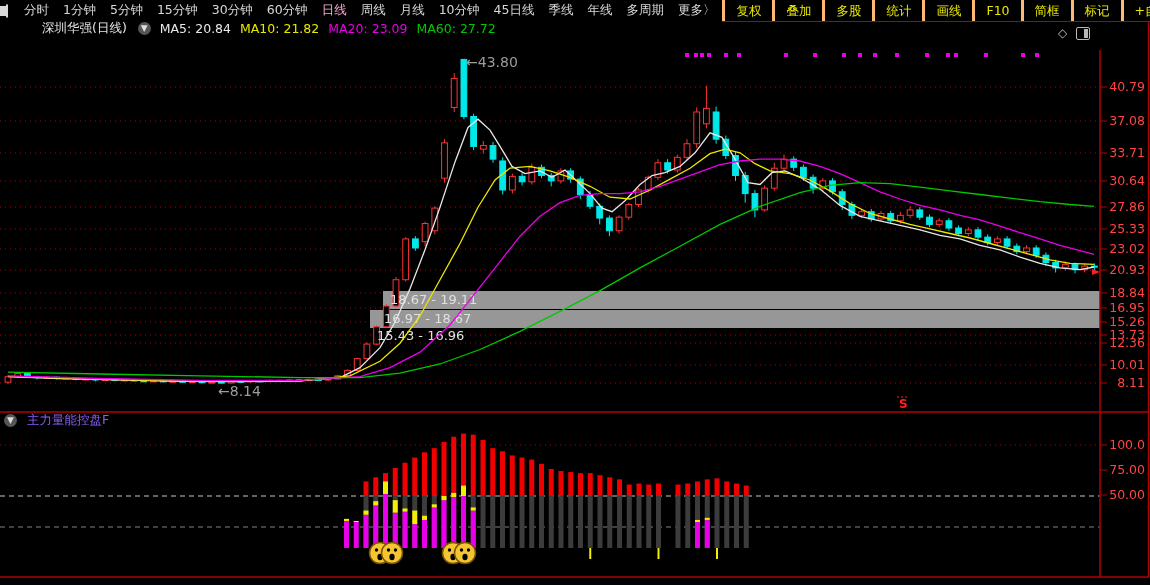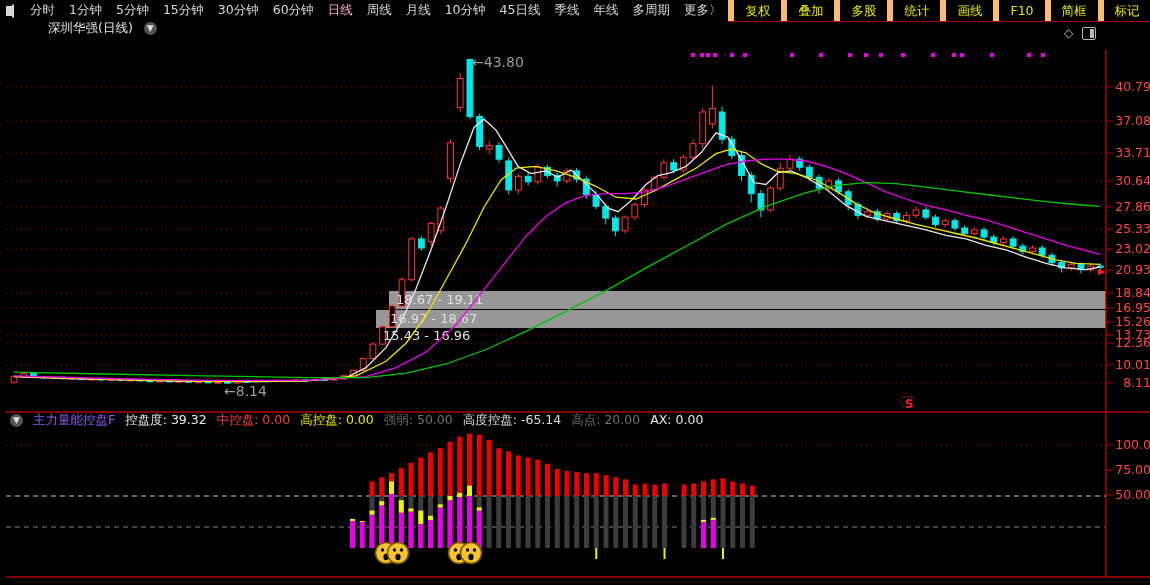--- a/index.html
+++ b/index.html
@@ -1,26 +1,26 @@
 <!DOCTYPE html>
 <html><head>
 <meta charset="utf-8">
 <style>
   html,body{margin:0;padding:0;background:#000;width:1150px;height:585px;overflow:hidden;
     font-family:"DejaVu Sans","Liberation Sans",sans-serif;}
-  #app{position:relative;width:1114px;height:585px;background:#000;margin-left:6px;}
+  #app{position:relative;width:1114px;height:585px;background:#000;}
   
   #toolbar{position:absolute;left:0;top:0;width:1150px;height:21px;display:flex;align-items:center;font-size:12.5px;color:#d8d8d8;}
   #tb-icon{width:15px;height:12px;border:1.5px solid #d8d8d8;border-radius:3px;margin:0 5px 0 6px;position:relative;}
   #tb-icon:after{content:"";position:absolute;right:1px;top:1px;bottom:1px;width:6px;background:#d8d8d8;}
   #tb-sep{width:1px;height:21px;background:#c00000;margin-right:4px;}
   .tb-item{padding:0 7px;white-space:nowrap;cursor:pointer;}
   .tb-item.active{color:#f9a8d4;}
   #tb-right{margin-left:auto;display:flex;height:21px;align-items:center;border-bottom:1px solid #b40000;color:#e8e800;}
-  .tb-rt{padding:0 11px;border-left:6px solid #fdba74;height:21px;line-height:21px;white-space:nowrap;cursor:pointer;}
+  .tb-rt{padding:0 11px;border-left:3px solid #fdba74;height:21px;line-height:21px;white-space:nowrap;cursor:pointer;}
   
   #row-ma{position:absolute;left:0;top:21px;width:1150px;height:14px;display:flex;align-items:center;font-size:12.5px;padding-left:40px;}
   #row-info{position:absolute;left:0;top:35px;width:1150px;height:14px;display:flex;align-items:center;font-size:12.5px;}
   #row-ma span,#row-info span{margin-right:9px;white-space:nowrap;}
   #stock-title{color:#e8e8e8;margin-left:2px;}
   .chev{display:inline-block;width:13px;height:13px;border-radius:50%;background:#555;color:#ddd;
     font-size:9px;line-height:13px;text-align:center;margin:0 6px 0 2px;vertical-align:middle;}
   
   #sub-header{position:absolute;left:0;top:413px;width:1095px;height:14px;display:flex;align-items:center;font-size:12.5px;z-index:5;}
   #sub-header span{margin-right:10px;white-space:nowrap;}
@@ -63,40 +63,37 @@
         <span class="tb-rt">F10</span>
         <span class="tb-rt">简框</span>
         <span class="tb-rt">标记</span>
         <span class="tb-rt">+自选</span>
       </div>
   </div>
 
   <div id="row-ma">
     <span id="stock-title">深圳华强(日线)</span>
     <span class="chev">▼</span>
+    <span id="ma-values" style="display:flex;">
+        <span style="color: rgb(232, 232, 232);">MA5: 20.84</span>
+        <span style="color: rgb(232, 232, 0);">MA10: 21.82</span>
+        <span style="color: rgb(232, 0, 232);">MA20: 23.09</span>
+        <span style="color: rgb(0, 200, 0);">MA60: 27.72</span>
+      </span>
   </div>
 
 
   <div id="win-icons">
     <span>◇</span>
     <div id="win-split"></div>
   </div>
 
   <div id="sub-header">
     <span class="chev" style="margin-left:4px;">▼</span>
     <span id="sub-title" style="color:#8b5cf6;">主力量能控盘F</span>
-    <span id="sub-fields" style="display:flex;">
-        <span style="color: rgb(232, 232, 232);">控盘度: 39.32</span>
-        <span style="color: rgb(255, 60, 60);">中控盘: 0.00</span>
-        <span style="color: rgb(232, 232, 0);">高控盘: 0.00</span>
-        <span style="color: rgb(110, 110, 110);">强弱: 50.00</span>
-        <span style="color: rgb(220, 220, 220);">高度控盘: -65.14</span>
-        <span style="color: rgb(110, 110, 110);">高点: 20.00</span>
-        <span style="color: rgb(232, 232, 232);">AX: 0.00</span>
-      </span>
   </div>
 
   <svg id="chart-svg" width="1150" height="585" viewBox="0 0 1150 585">
       <line x1="0" y1="87" x2="1100" y2="87" stroke="#aa0000" stroke-width="1" stroke-dasharray="1 4"></line>
       <line x1="1100" y1="87" x2="1107" y2="87" stroke="#b40000" stroke-width="1"></line>
       <text x="1145" y="91" fill="#ff4444" font-size="12.5" text-anchor="end">40.79</text>
       <line x1="0" y1="121" x2="1100" y2="121" stroke="#aa0000" stroke-width="1" stroke-dasharray="1 4"></line>
       <line x1="1100" y1="121" x2="1107" y2="121" stroke="#b40000" stroke-width="1"></line>
       <text x="1145" y="125" fill="#ff4444" font-size="12.5" text-anchor="end">37.08</text>
       <line x1="0" y1="153" x2="1100" y2="153" stroke="#aa0000" stroke-width="1" stroke-dasharray="1 4"></line>

